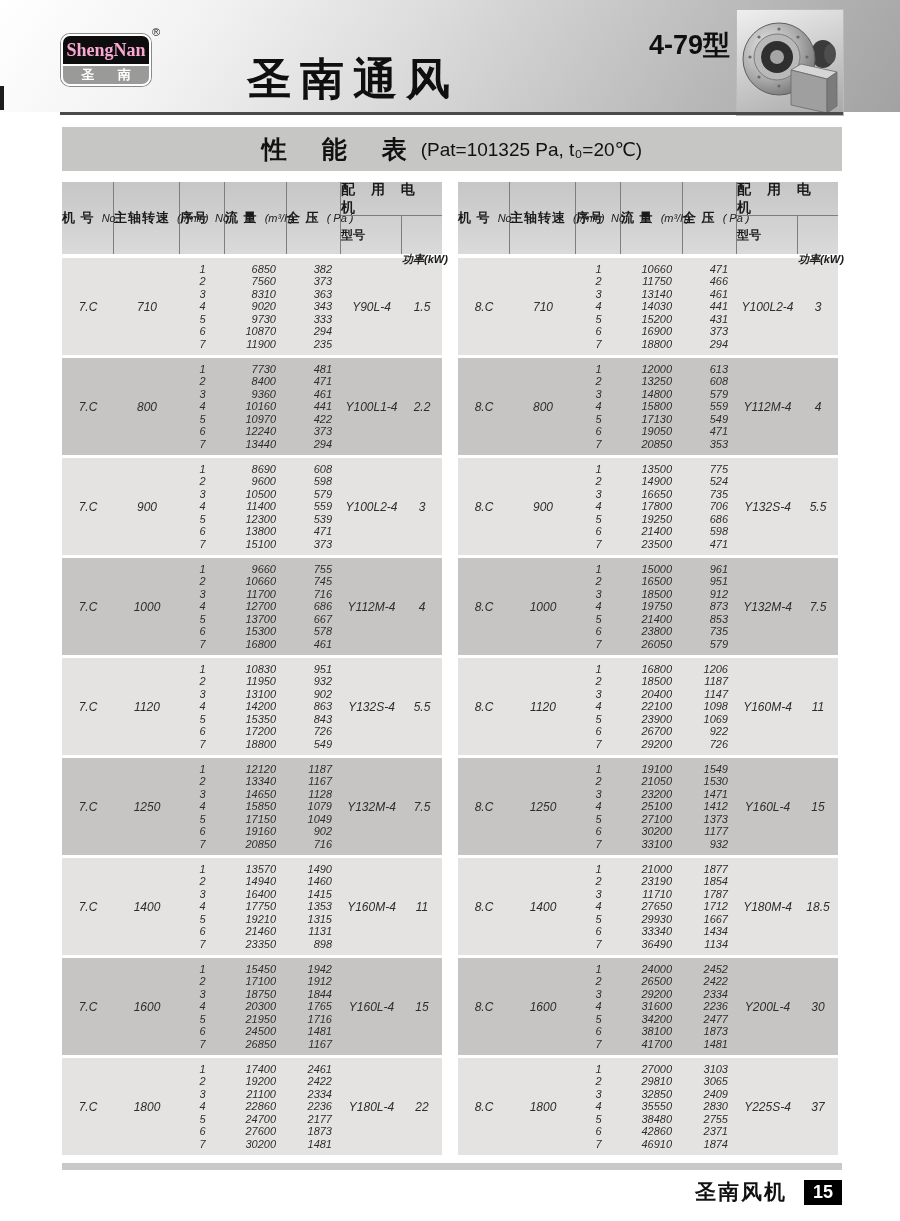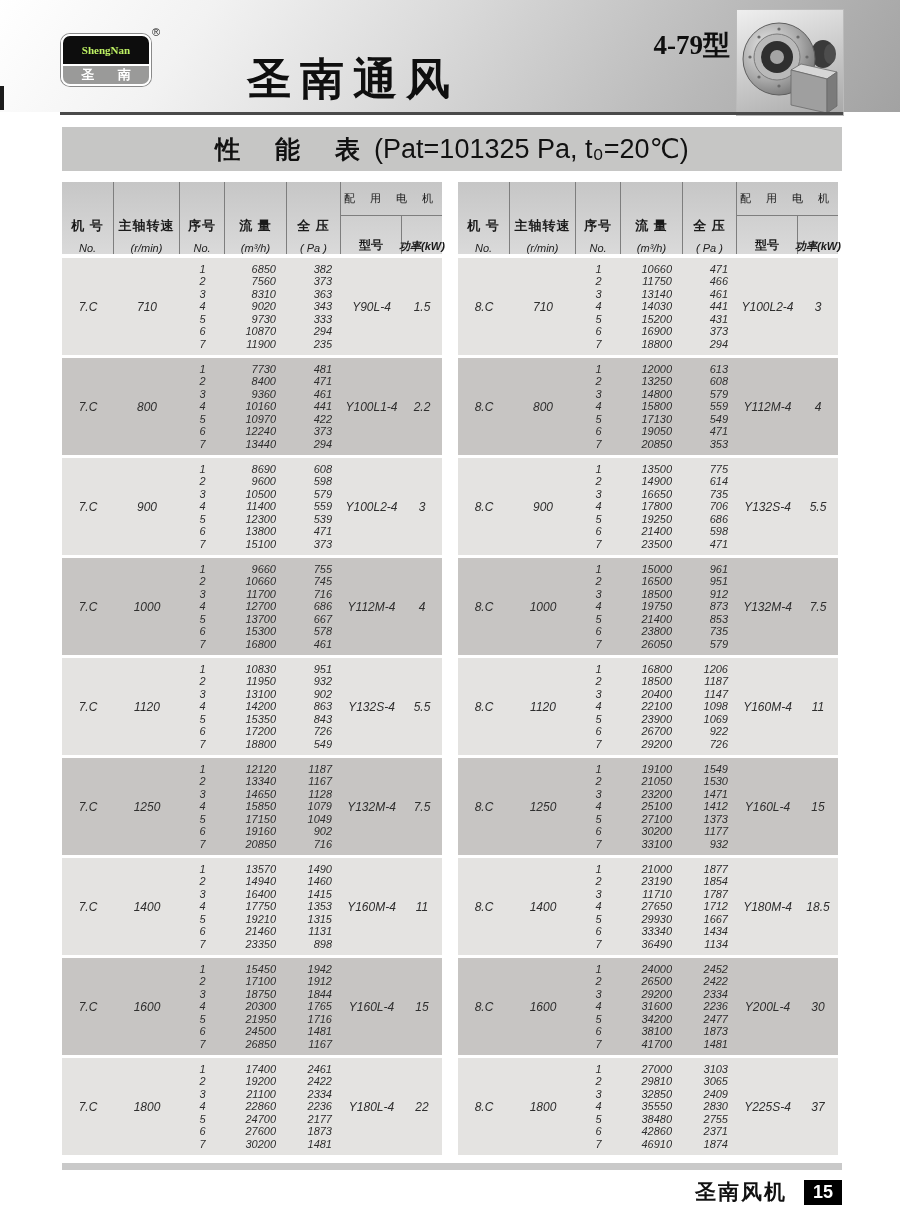--- a/index.html
+++ b/index.html
@@ -7,55 +7,55 @@
         font-family:"Liberation Sans","DejaVu Sans",sans-serif;color:#1a1a1a;}
 
   
   .band{position:absolute;left:0;top:0;width:900px;height:112px;
         background:linear-gradient(125deg,#ffffff 0%,#f2f2f2 22%,#dcdcdc 45%,#b8b8b8 78%,#a2a2a2 100%);}
   .edge-tick{position:absolute;left:0;top:86px;width:4px;height:24px;background:#1c1c1c;}
   .rule{position:absolute;left:60px;top:112px;width:783px;height:3px;background:#4a4a4a;}
 
   .logo{position:absolute;left:61px;top:34px;width:86px;height:48px;border:2px solid #ffffff;
         border-radius:9px;overflow:hidden;box-shadow:0 0 0 1px #8a8a8a;}
-  .logo-top{height:28px;background:#0d0d0d;color:#bef264;font-family:"Liberation Serif","DejaVu Serif",serif;
-        font-weight:bold;font-size:11px;display:flex;align-items:center;justify-content:center;}
+  .logo-top{height:28px;background:#0d0d0d;color:#f9a8d4;font-family:"Liberation Serif","DejaVu Serif",serif;
+        font-weight:bold;font-size:18px;display:flex;align-items:center;justify-content:center;}
   .logo-bottom{height:18px;background:#9a9a99;color:#fff;font-weight:bold;font-size:13px;letter-spacing:10px;
         display:flex;align-items:center;justify-content:center;padding-left:10px;border-top:2px solid #fff;}
   .reg{position:absolute;left:152px;top:26px;font-size:11px;color:#222;}
 
   .brand-title{position:absolute;left:227px;top:50px;font-size:44px;font-weight:900;letter-spacing:9px;color:#0f0f0f;margin-left:20px;}
-  .model-block{position:absolute;left:480px;top:30px;width:250px;text-align:right;font-weight:900;color:#0f0f0f;font-family:Liberation Serif, serif;}
+  .model-block{position:absolute;left:480px;top:30px;width:250px;text-align:right;font-weight:900;color:#0f0f0f;}
   .model-block .m1{font-size:27px;line-height:30px;}
   .model-block .m2{font-size:27px;line-height:30px;letter-spacing:1px;}
 
   .fan-box{position:absolute;left:737px;top:10px;width:106px;height:105px;
         background:linear-gradient(160deg,#efefef 0%,#cfcfcf 45%,#a8a8a8 100%);box-shadow:0 0 0 1px #bbb;}
 
   
   .perf-bar{position:absolute;left:62px;top:127px;width:780px;height:44px;background:#c6c6c5;
         display:flex;align-items:center;justify-content:center;}
   .perf-main{font-size:25px;font-weight:bold;letter-spacing:14px;color:#111;}
-  .perf-cond{font-size:27px;color:#111;}
+  .perf-cond{font-size:19px;color:#111;}
 
   
   .tbl{position:absolute;top:182px;width:380px;}
   .tbl.left{left:62px;} .tbl.right{left:458px;}
 
   .thead{height:72px;background:linear-gradient(180deg,#c6c6c6 0%,#dadada 100%);
         display:flex;margin-bottom:4px;}
-  .th{display:flex;flex-direction:column;justify-content:flex-end;align-items:center;gap:7px;box-sizing:border-box;}
+  .th{display:flex;flex-direction:row;justify-content:flex-start;align-items:center;gap:7px;box-sizing:border-box;}
   .th-cn{font-size:13px;font-weight:bold;letter-spacing:1px;white-space:nowrap;}
   .th-sub{font-size:11px;font-style:italic;color:#222;white-space:nowrap;}
   .bdr{border-right:1px solid #7e7e7e;}
   .c-machine{width:52px;} .c-speed{width:66px;} .c-seq{width:45px;} .c-flow{width:62px;} .c-press{width:54px;}
   .c-model{width:61px;} .c-power{width:40px;}
   .th-motor{width:101px;display:flex;flex-direction:column;box-sizing:border-box;}
   .th-motor-top{height:33px;display:flex;align-items:center;justify-content:center;
-        font-size:11px;font-weight:normal;letter-spacing:6px;border-bottom:1px solid #7e7e7e;}
+        font-size:14px;font-weight:bold;letter-spacing:6px;border-bottom:1px solid #7e7e7e;}
   .th-motor-bot{display:flex;height:38px;}
   .th-motor-bot .th{gap:0;}
   .th-model-lbl{font-size:12px;font-weight:bold;}
   .th-power-lbl{font-size:11px;font-weight:bold;font-style:italic;white-space:nowrap;margin-top:48px;}
 
   .group{display:flex;align-items:center;height:97px;margin-bottom:3px;font-style:italic;font-size:12px;color:#2e2e2e;}
   .g-light{background:#e4e3e1;} .g-dark{background:#c7c5c3;}
   .cell{box-sizing:border-box;text-align:center;}
   .lines{width:161px;display:flex;flex-direction:column;justify-content:center;}
   .line{display:flex;line-height:12.4px;font-size:11px;}
@@ -684,21 +684,21 @@
     <div class="cell c-speed">900</div>
     <div class="lines">
             <div class="line">
               <span class="s0">1</span>
               <span class="s1">13500</span>
               <span class="s2">775</span>
             </div>
             <div class="line">
               <span class="s0">2</span>
               <span class="s1">14900</span>
-              <span class="s2">614</span>
+              <span class="s2">524</span>
             </div>
             <div class="line">
               <span class="s0">3</span>
               <span class="s1">16650</span>
               <span class="s2">735</span>
             </div>
             <div class="line">
               <span class="s0">4</span>
               <span class="s1">17800</span>
               <span class="s2">706</span>

